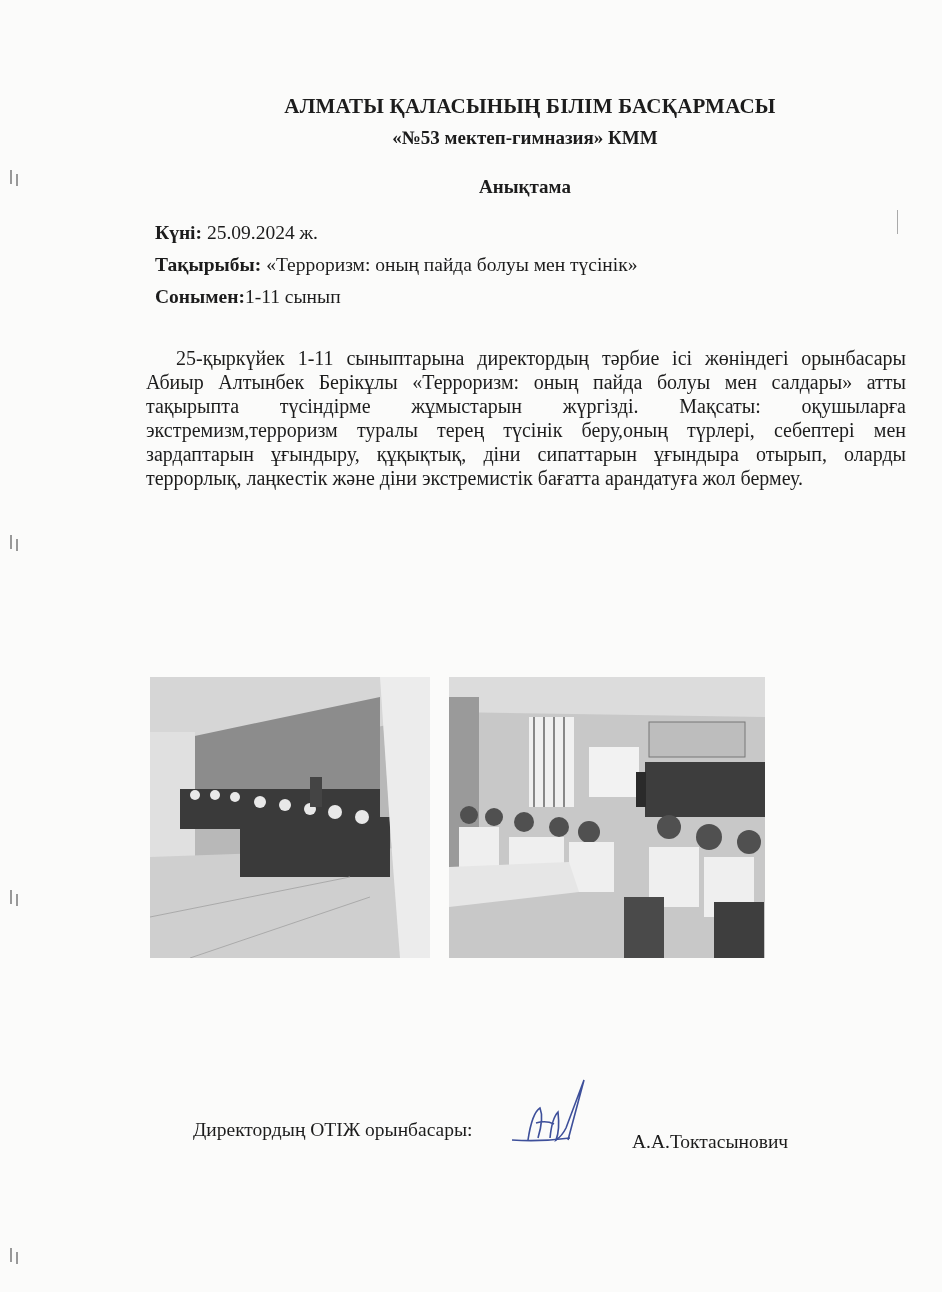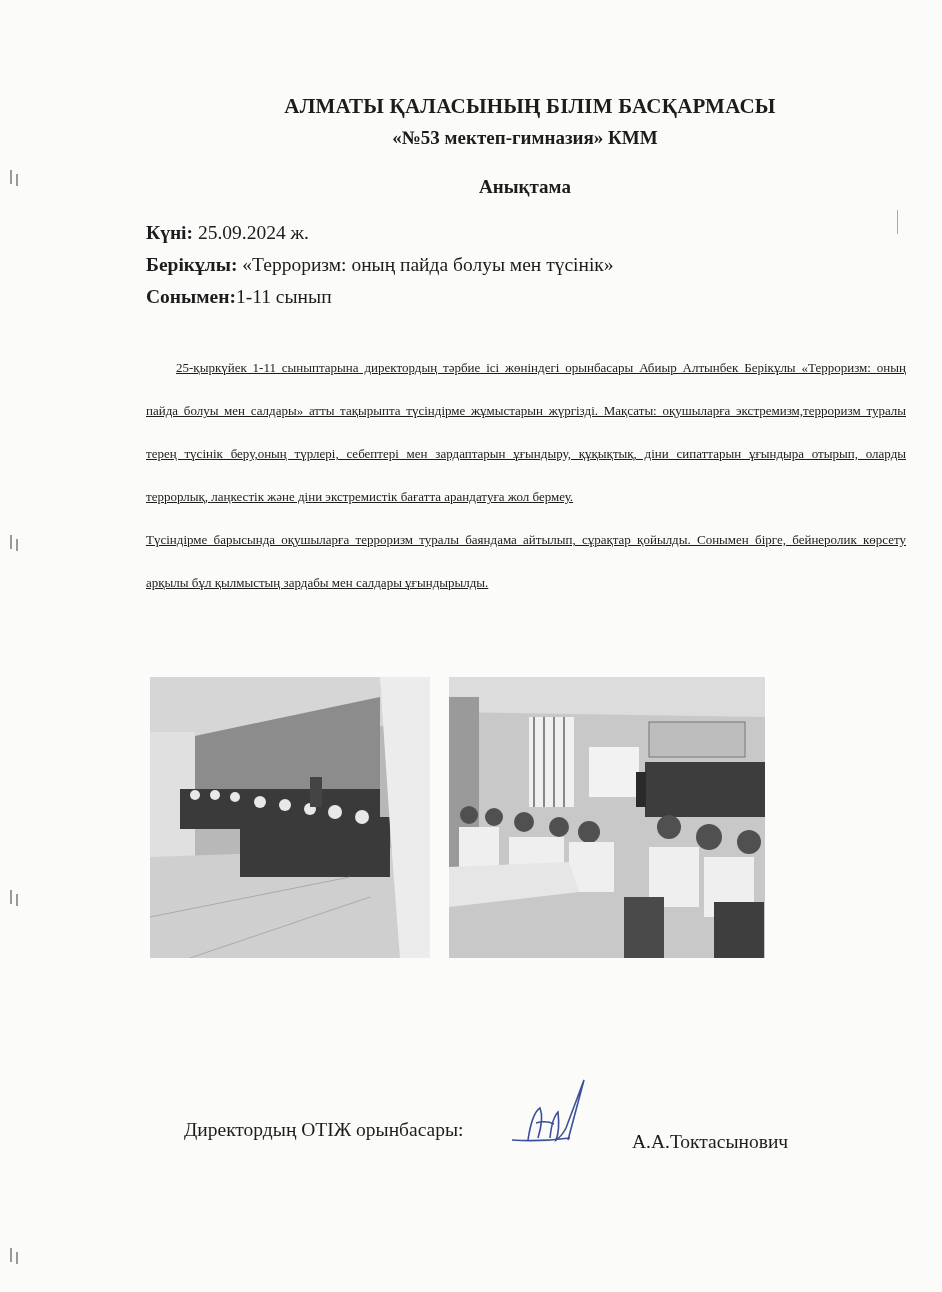--- a/index.html
+++ b/index.html
@@ -16,33 +16,32 @@
     }
     .hdr2 {
       left:0; width:1050px; top:127px; text-align:center;
       font-weight:bold; font-size:19px;
     }
     .hdr3 {
       left:0; width:1050px; top:176px; text-align:center;
       font-weight:bold; font-size:19px;
     }
     .meta { left:146px; font-size:19.5px; }
-    .meta b { font-weight:bold; }
+    .meta b { font-weight:bold;margin-left:9px; }
     .body {
-      left:146px; width:760px; top:346px; font-size:13px; line-height:43px;
+      left:146px; width:760px; top:346px; font-size:20px; line-height:24px;
       text-align:justify;
-      text-decoration:underline;
     }
     .body p { margin:0; }
     .body p.indent { text-indent:30px; }
     .photo {
       background:#9a9a9a; overflow:hidden;
     }
     .sign {
-      left:184px; top:1119px; font-size:19.5px;
+      left:193px; top:1119px; font-size:19.5px;
     }
     .signname { left:632px; top:1119px; font-size:19.5px;margin-top:12px; }
     .margin-mark { left:8px; width:16px; height:18px; }
     .margin-mark span { position:absolute; background:#999; width:2px; }
     .edge-line { width:1px; background:#aaa; }
   </style>
 </head>
 <body>
 
 <div class="abs margin-mark" style="top:170px;">
@@ -64,29 +63,28 @@
 <div class="abs edge-line" style="left:897px;top:210px;height:24px;"></div>
 
 <div class="abs hdr1">АЛМАТЫ ҚАЛАСЫНЫҢ БІЛІМ БАСҚАРМАСЫ</div>
 <div class="abs hdr2">«№53 мектеп-гимназия» КММ</div>
 <div class="abs hdr3">Анықтама</div>
 
 <div class="abs meta" style="top:222px;">
   <b>Күні:</b><span> 25.09.2024 ж.</span>
 </div>
 <div class="abs meta" style="top:254px;">
-  <b>Берікұлы:</b><span> «Терроризм: оның пайда болуы мен түсінік»</span>
+  <b>Тақырыбы:</b><span> «Терроризм: оның пайда болуы мен түсінік»</span>
 </div>
 <div class="abs meta" style="top:286px;">
   <b>Сонымен:</b><span>1-11  сынып</span>
 </div>
 
 <div class="abs body">
   <p class="indent">25-қыркүйек 1-11 сыныптарына директордың тәрбие ісі жөніндегі орынбасары Абиыр Алтынбек Берікұлы «Терроризм: оның пайда болуы мен салдары» атты тақырыпта түсіндірме жұмыстарын жүргізді. Мақсаты: оқушыларға экстремизм,терроризм туралы терең түсінік беру,оның түрлері, себептері мен зардаптарын ұғындыру, құқықтық, діни сипаттарын ұғындыра отырып, оларды террорлық, лаңкестік және діни экстремистік бағатта арандатуға жол бермеу.</p>
-  <p>Түсіндірме барысында оқушыларға терроризм туралы баяндама айтылып, сұрақтар қойылды. Сонымен бірге, бейнеролик көрсету арқылы бұл қылмыстың зардабы мен салдары ұғындырылды.</p>
 </div>
 
 <div class="abs photo" style="left:150px;top:677px;width:280px;height:281px;">
   <svg width="280" height="281" viewBox="0 0 280 281">
     <rect width="280" height="281" fill="#b8b8b8"></rect>
     <polygon points="0,0 280,0 280,40 120,70 0,60" fill="#d6d6d6"></polygon>
     <polygon points="40,60 230,20 230,120 40,130" fill="#8c8c8c"></polygon>
     <rect x="0" y="55" width="45" height="130" fill="#e0e0e0"></rect>
     <polygon points="0,180 280,170 280,281 0,281" fill="#cfcfcf"></polygon>
     <g fill="#3a3a3a">

